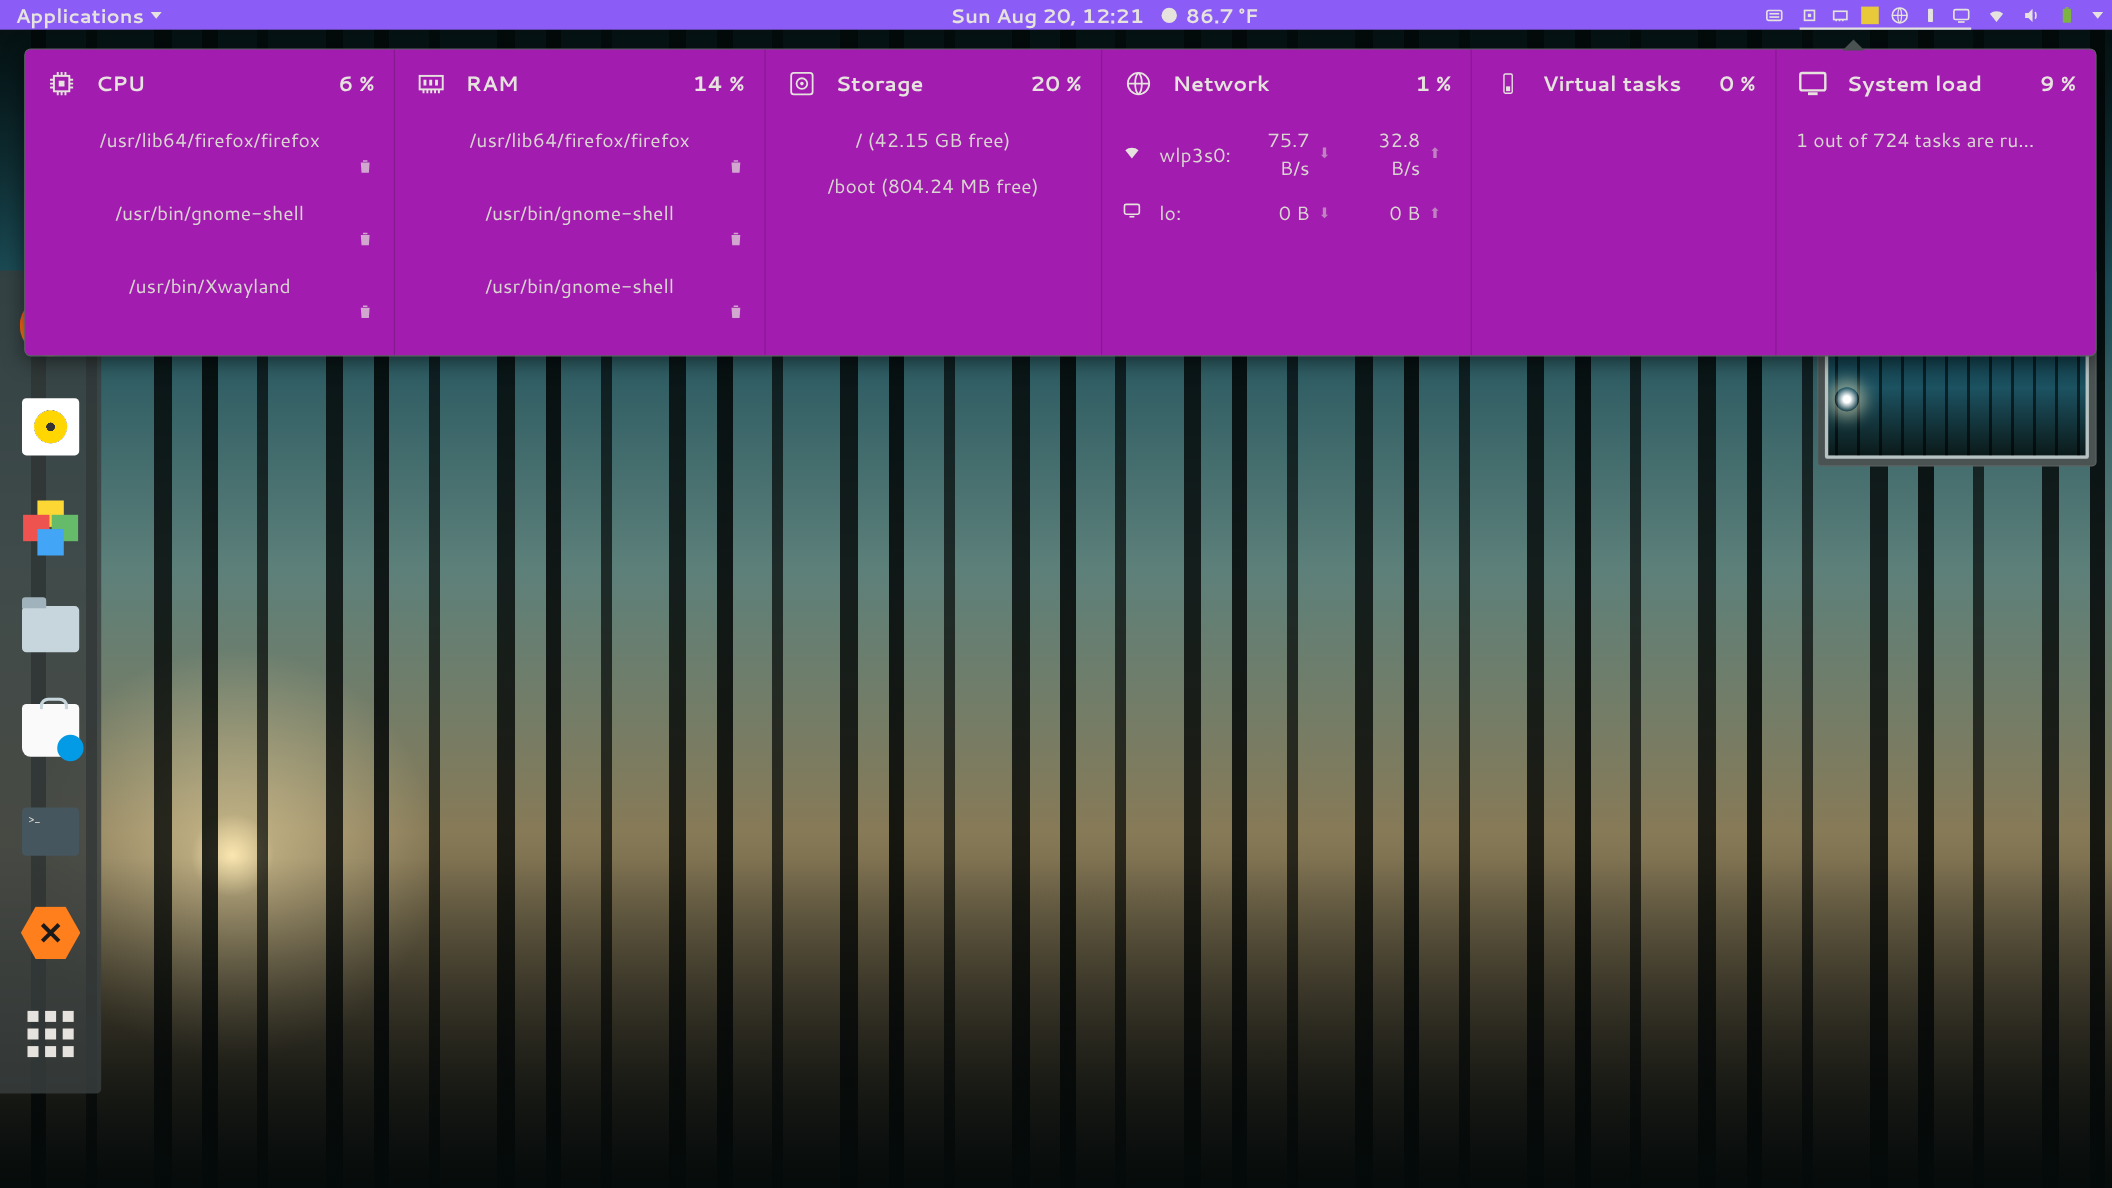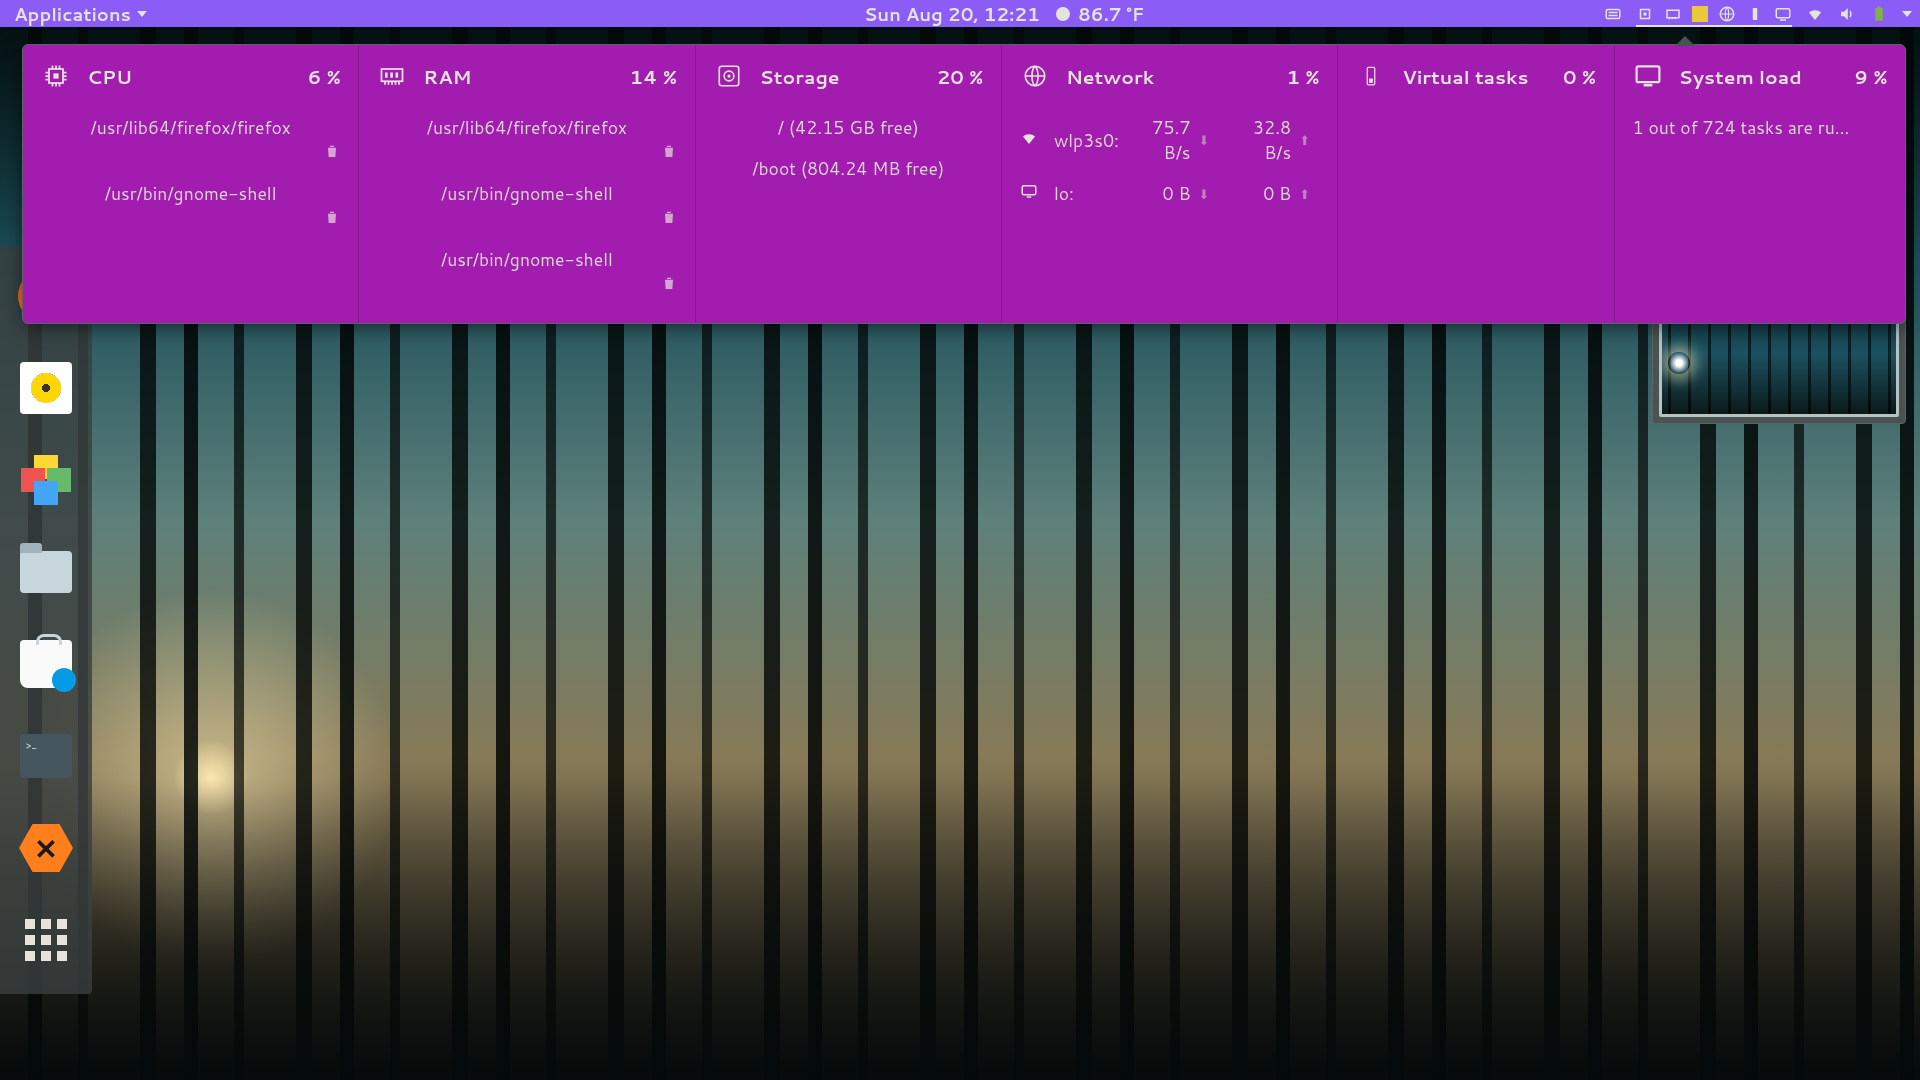--- a/index.html
+++ b/index.html
@@ -303,20 +303,26 @@
         <span class="trash"><svg width="16" height="16" viewBox="0 0 24 24">
             <path d="M6 7h12l-1 14H7L6 7zm3-3h6v2H9z"></path>
           </svg></span>
       </div>
     <div class="row">
         <span>/usr/bin/gnome-shell</span>
         <span class="trash"><svg width="16" height="16" viewBox="0 0 24 24">
             <path d="M6 7h12l-1 14H7L6 7zm3-3h6v2H9z"></path>
           </svg></span>
       </div>
+    <div class="row">
+        <span>/usr/bin/Xwayland</span>
+        <span class="trash"><svg width="16" height="16" viewBox="0 0 24 24">
+            <path d="M6 7h12l-1 14H7L6 7zm3-3h6v2H9z"></path>
+          </svg></span>
+      </div>
   </div>
 
   <div class="col">
     <div class="col-hdr">
       <span class="hico">
           <svg viewBox="0 0 32 32" width="28" height="28">
             <rect x="4" y="8" width="24" height="14" fill="none" stroke="#e6e3de" stroke-width="2"></rect>
             <path d="M8 22v4M12 22v4M16 22v4M20 22v4M24 22v4" stroke="#e6e3de" stroke-width="2"></path>
             <rect x="8" y="12" width="3" height="6"></rect>
             <rect x="14" y="12" width="3" height="6"></rect>

